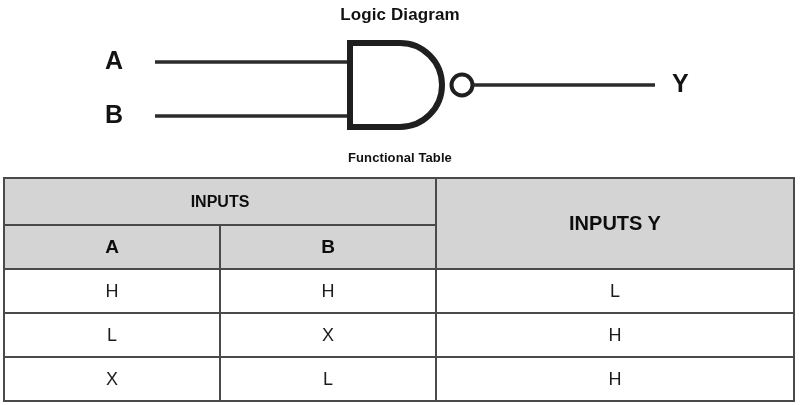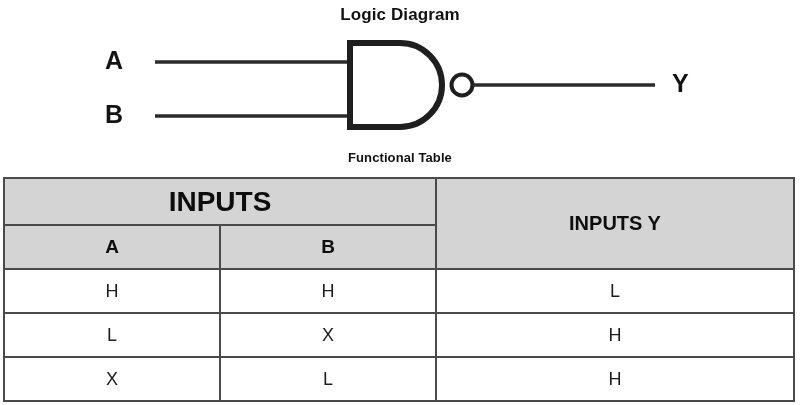--- a/index.html
+++ b/index.html
@@ -79,21 +79,21 @@
     text-align: center;
     vertical-align: middle;
     padding: 0;
   }
   .th-cell {
     background: #d4d4d4;
     font-weight: bold;
     font-size: 19px;
     color: #0d0d0d;
   }
-  .th-inputs { font-size: 28px; }
+  .th-inputs { font-size: 16px; }
   .th-output { font-size: 20px; }
   .data-cell {
     background: #ffffff;
     font-weight: normal;
     font-size: 18px;
     color: #1c1c1c;
   }
   .col-a { width: 225px; }
   .col-b { width: 211px; }
   .col-y { width: 356px; }

